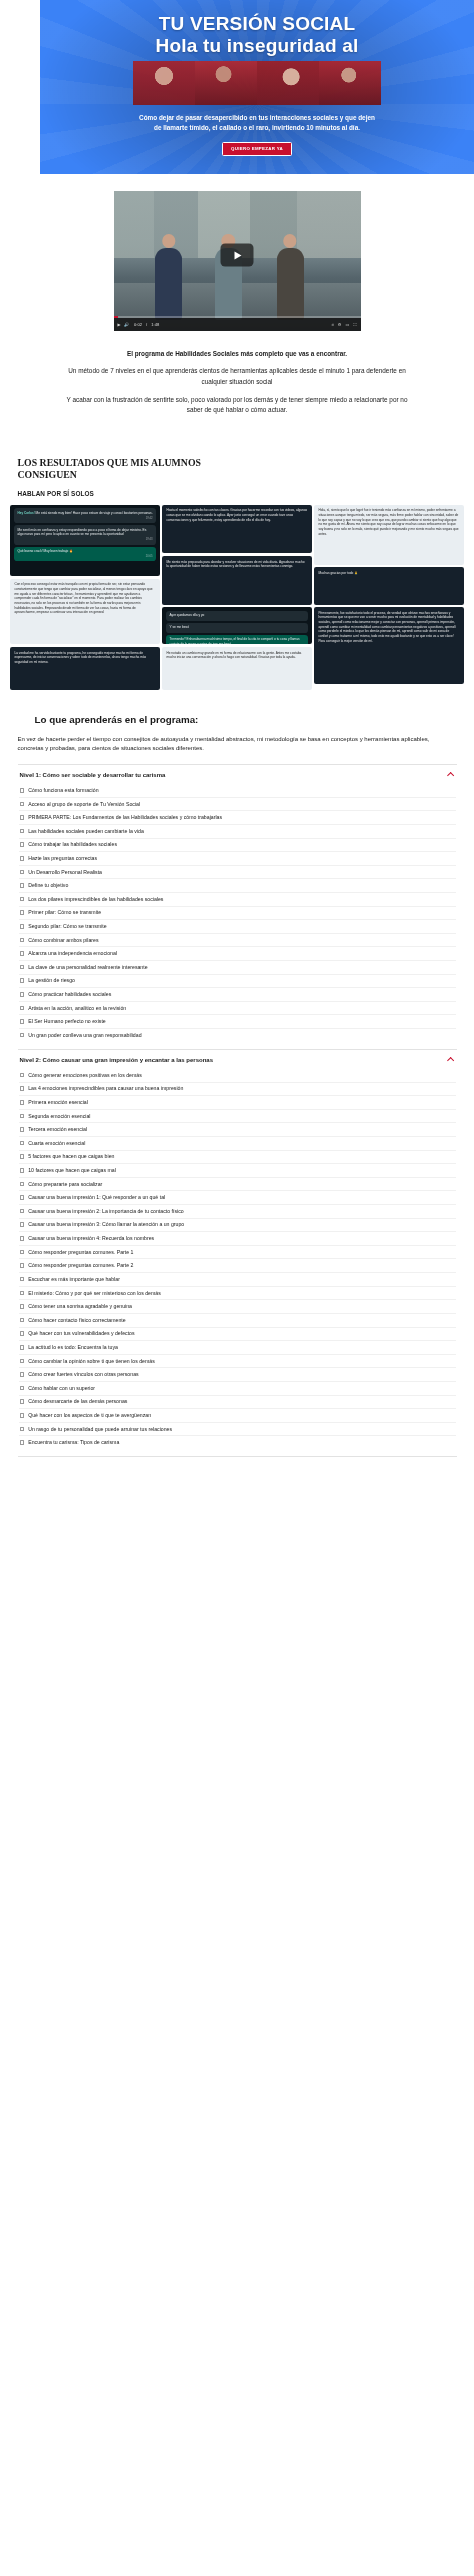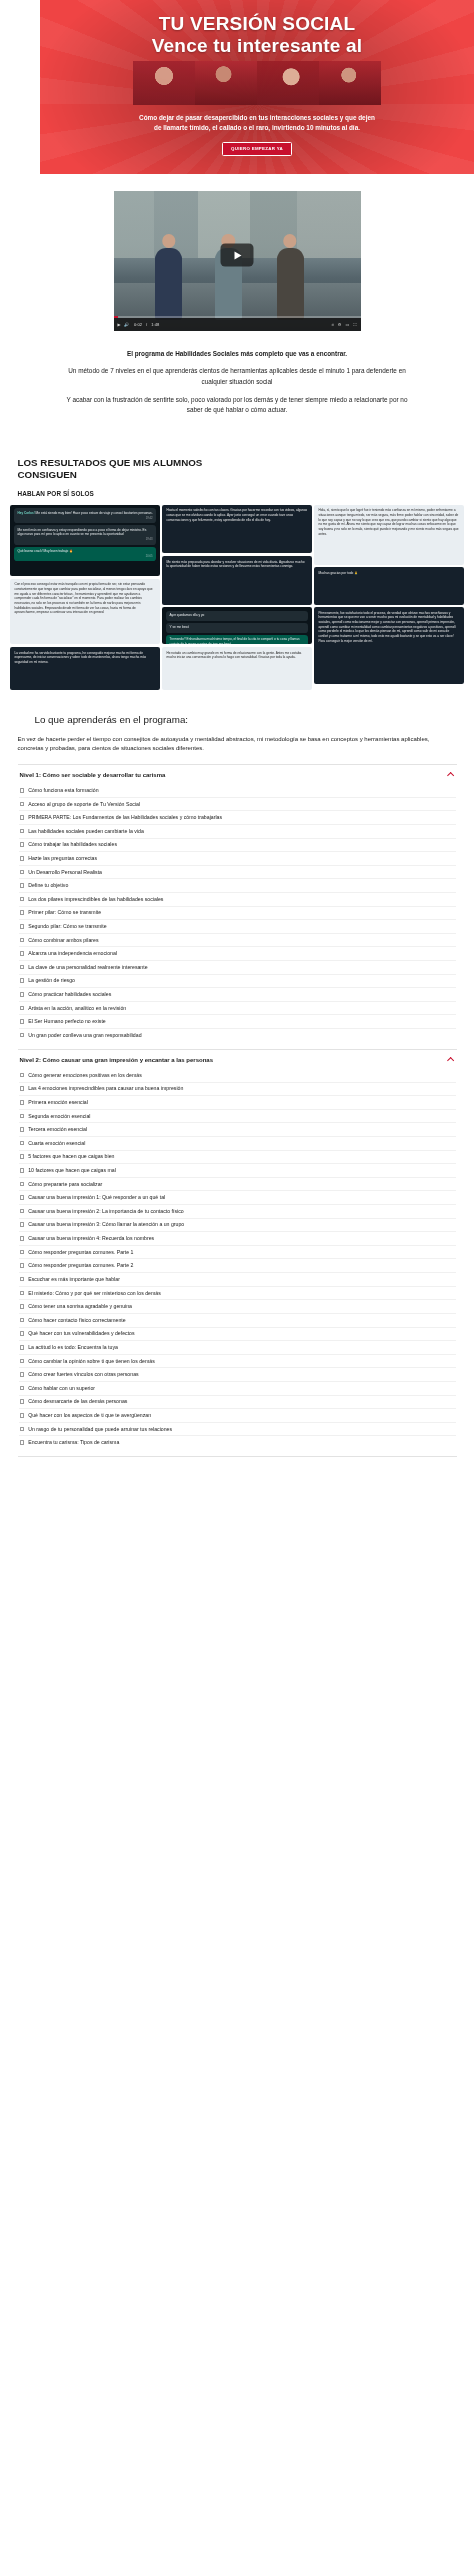--- a/index.html
+++ b/index.html
@@ -6,21 +6,21 @@
   body {
     width: 474px;
     font-family: "Liberation Sans", sans-serif;
     background: #ffffff;
     color: #1a1a1a;
   }
 
   
   .hero {
     position: relative;
-    background: #ef4444;
+    background: #3b82f6;
     overflow: hidden;
     padding: 13.4px 20.6px 17.5px;
     text-align: center;
     color: #fff;
     margin-left: 40px;
   }
   .hero::before {
     content: "";
     position: absolute;
     left: -10%;
@@ -214,20 +214,21 @@
 
   
   .results-head {
     padding: 13.4px 17.5px 1px;
   }
   .results-head h2 {
     font-size: 9.8px;
     font-weight: 700;
     line-height: 1.25;
     max-width: 216px;
+    font-family: Liberation Serif, serif;
   }
   .results-head h3 {
     font-size: 6.4px;
     font-weight: 700;
     margin-top: 8.2px;
     letter-spacing: 0.1px;
   }
 
   
   .collage {
@@ -278,21 +279,21 @@
   .c8 { grid-column: 9 / span 4;  grid-row: 19 / span 14; }
   .c9 { grid-column: 1 / span 4;  grid-row: 26 / span 8; }
   .c10{ grid-column: 5 / span 4;  grid-row: 26 / span 8; }
 
   
   .program {
     padding: 8.2px 17.5px 4.1px;
   }
   .program h2 {
     font-size: 9.8px;
-    font-weight: 400;
+    font-weight: 700;
     margin-bottom: 10px;
     padding-left: 17px;
   }
   .program .lead {
     font-size: 6px;
     line-height: 1.6;
     margin-bottom: 10.3px;
     max-width: 443px;
   }
 
@@ -344,21 +345,21 @@
     margin-top: 1px;
   }
 </style>
 </head>
 <body>
 
 <section class="hero">
   <div class="hero-inner">
     <h1>
       <span>TU VERSIÓN SOCIAL</span>
-      <span class="l2">Vence tu interesante al</span>
+      <span class="l2">Hola tu inseguridad al</span>
     </h1>
   </div>
   <div class="hero-photos">
     <div class="ph p1"></div>
     <div class="ph p2"></div>
     <div class="ph p3"></div>
     <div class="ph p4"></div>
   </div>
   <p class="hero-sub">Cómo dejar de pasar desapercibido en tus interacciones sociales y que dejen de llamarte tímido, el callado o el raro, invirtiendo 10 minutos al día.</p>
   <div>

